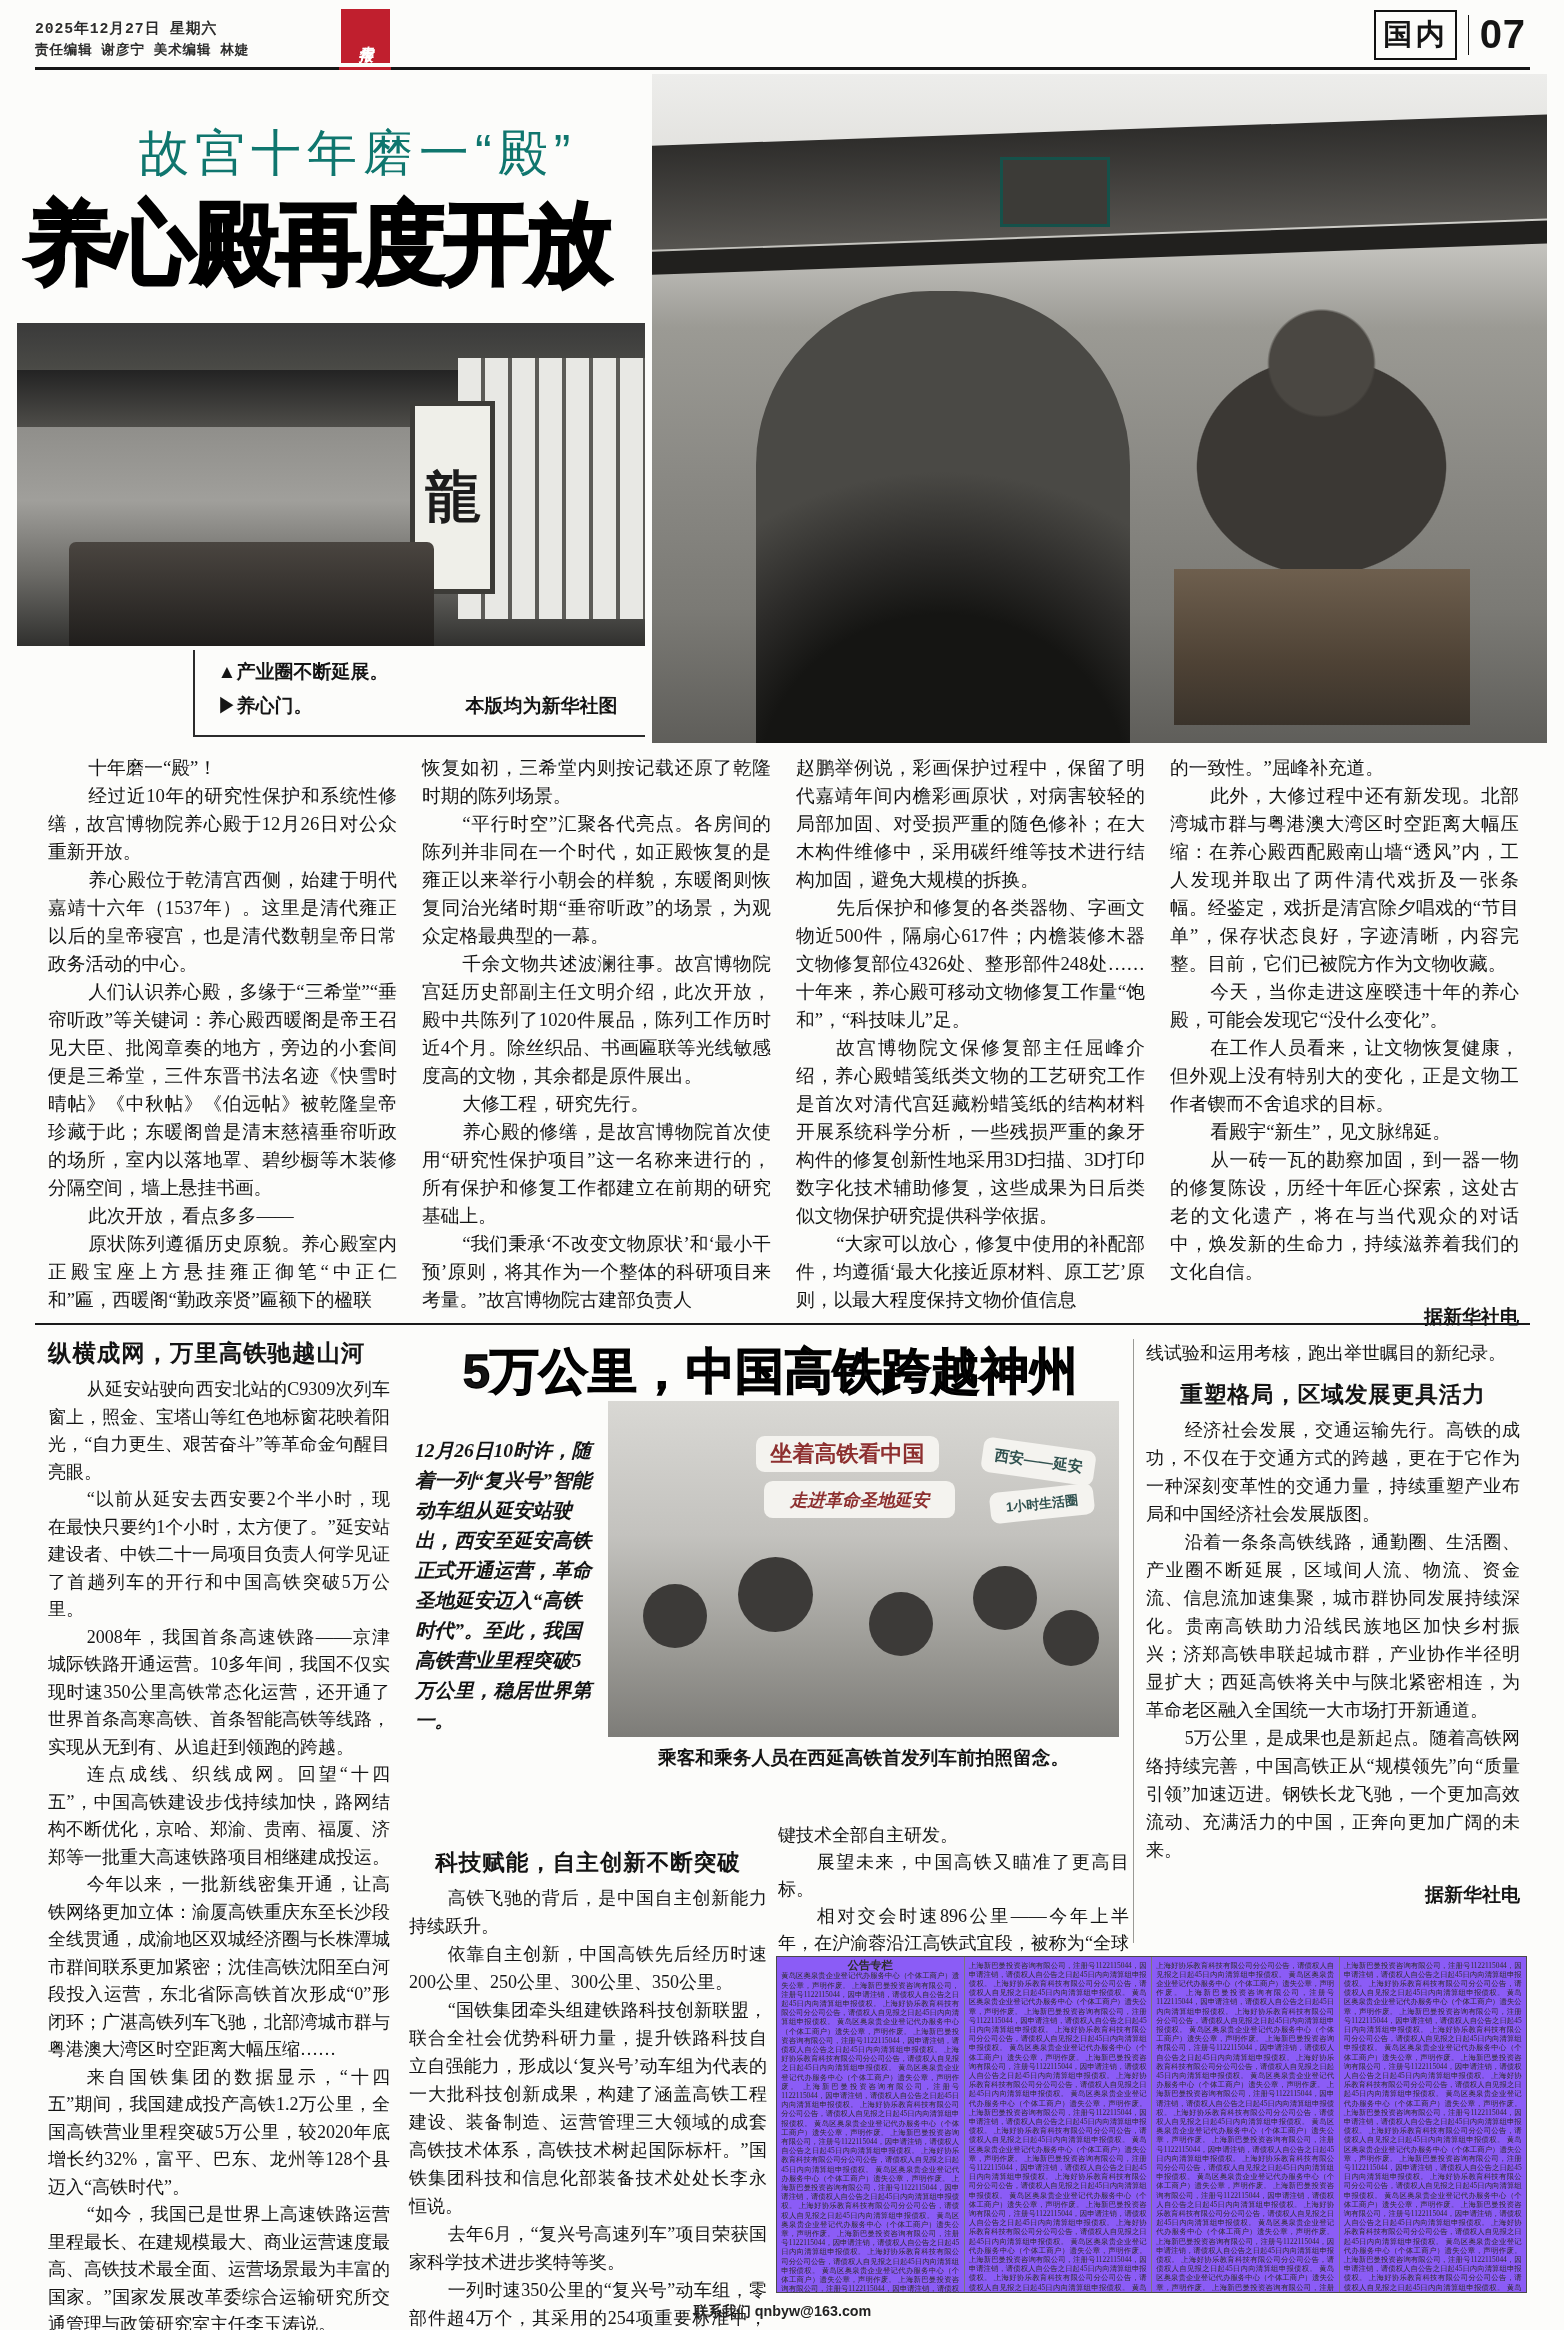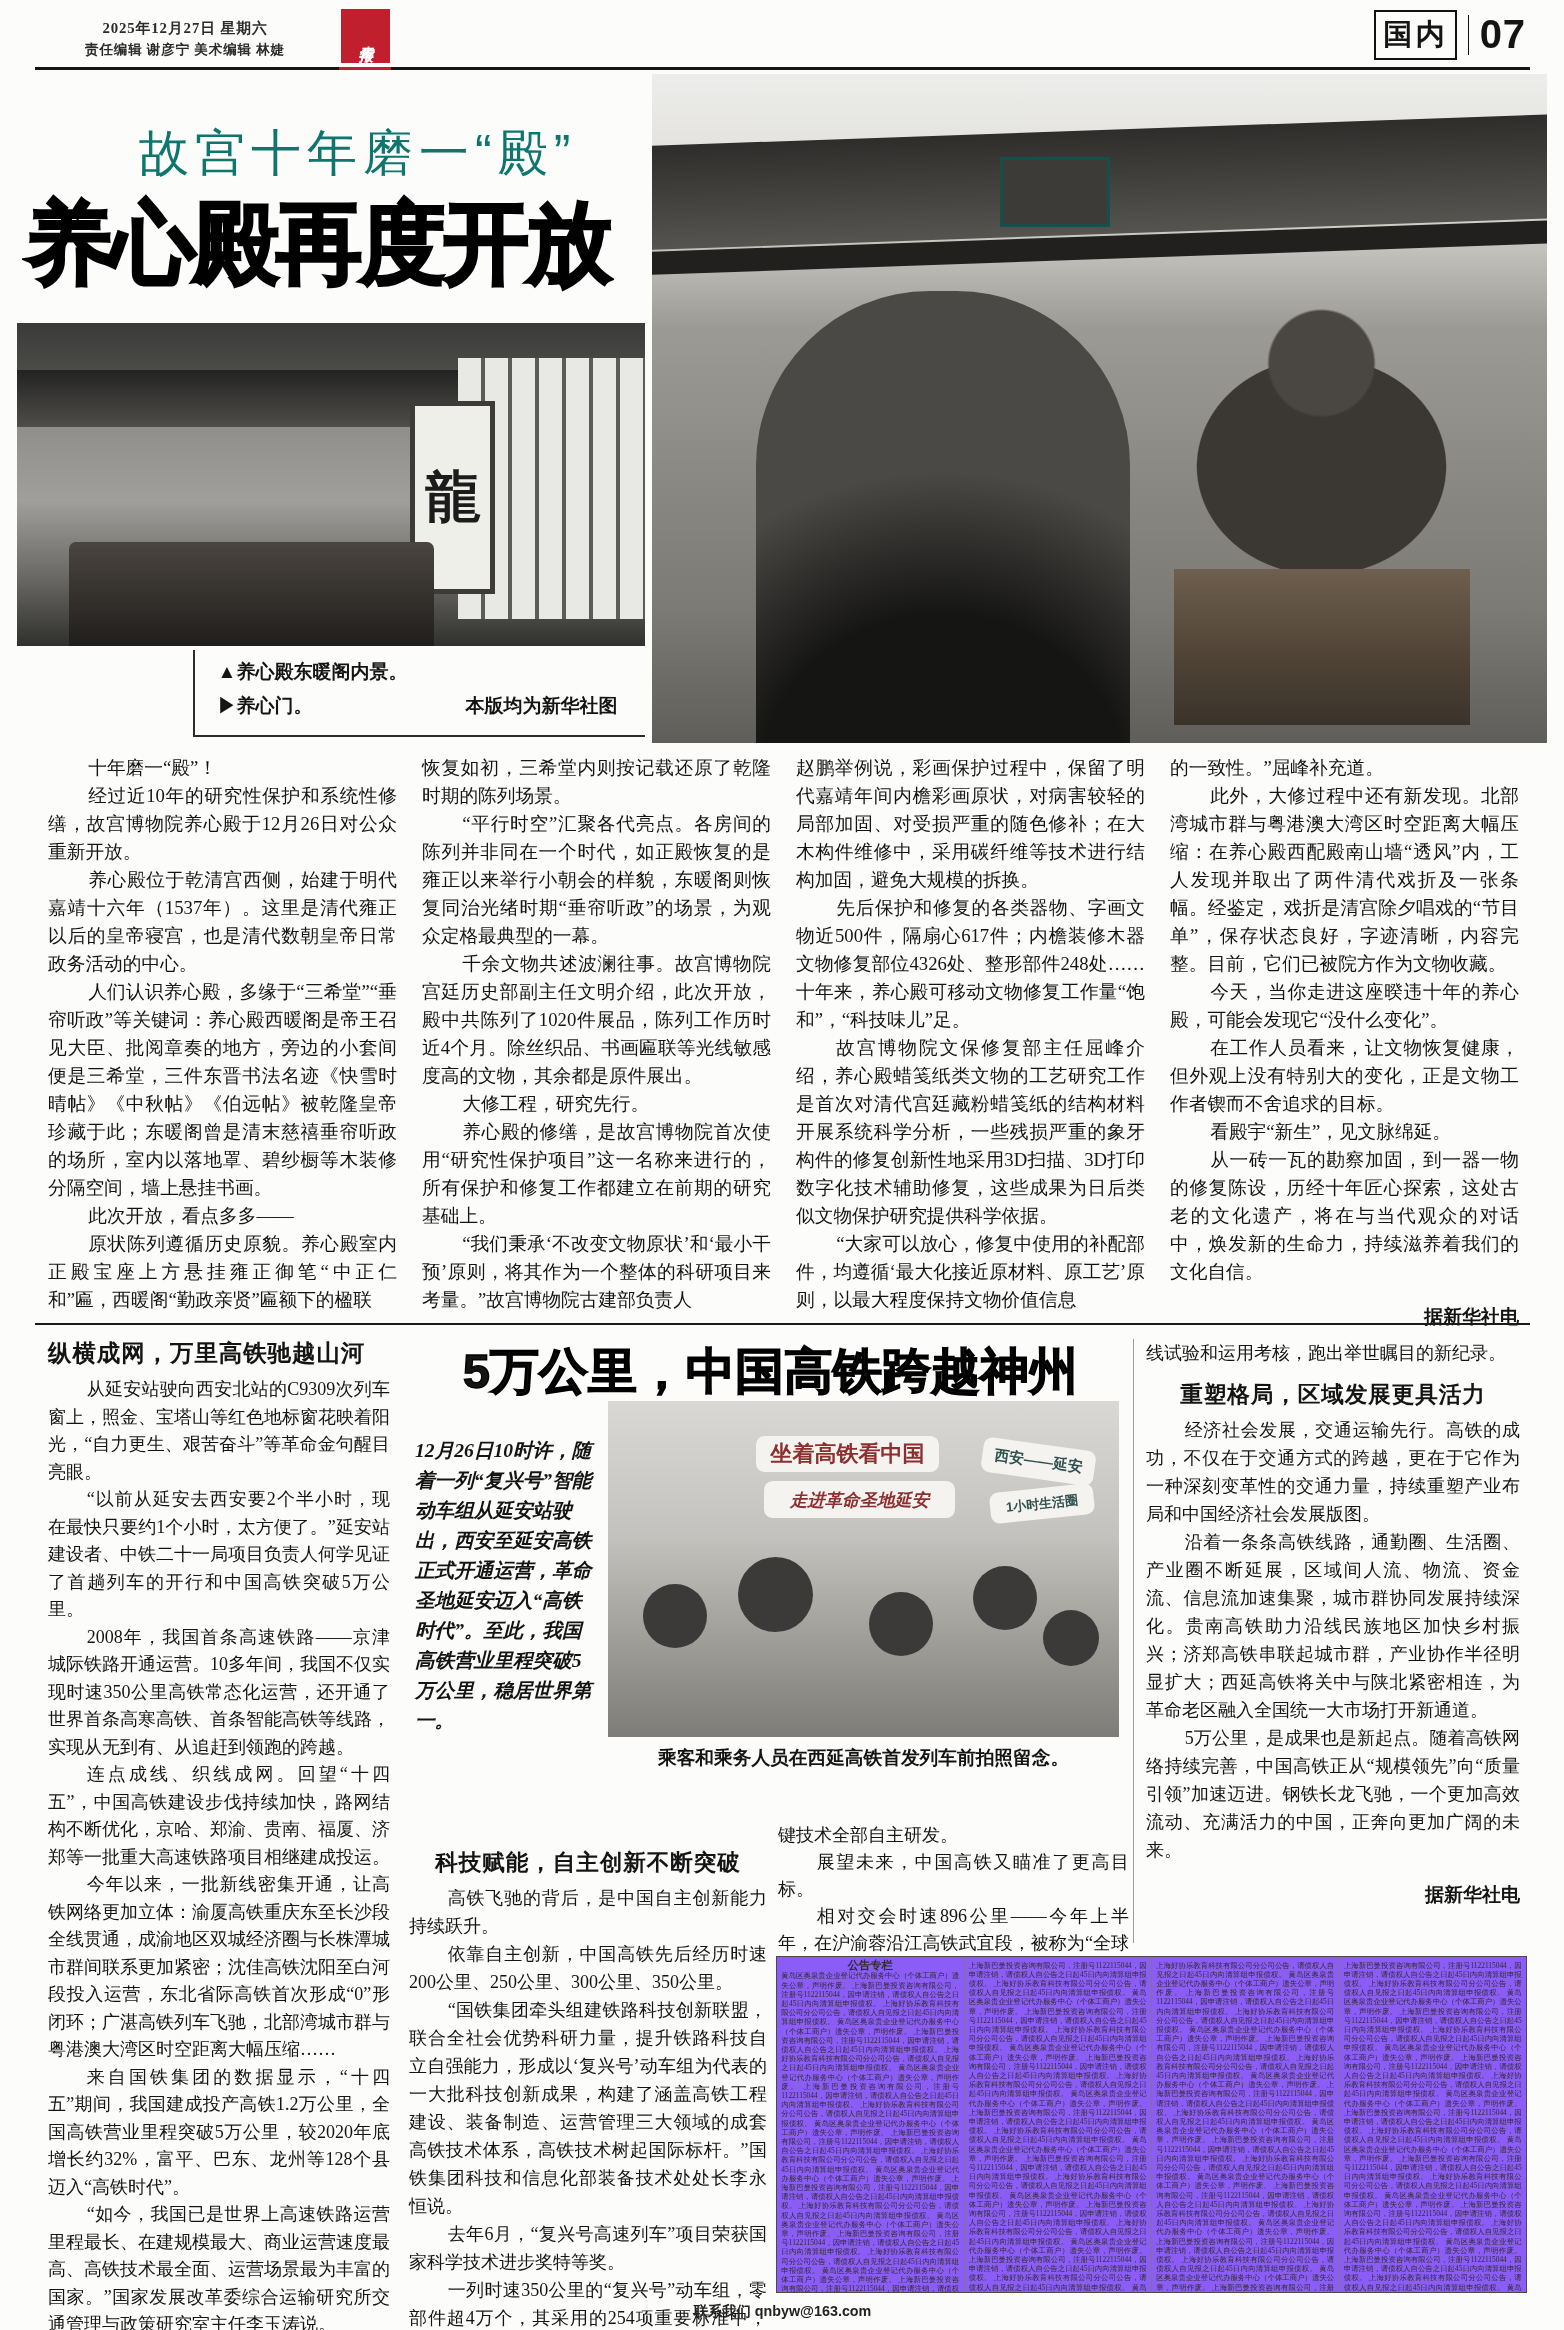--- a/index.html
+++ b/index.html
@@ -1,22 +1,22 @@
 <!DOCTYPE html>
 <html style="font-size:14px"><head>
 <meta charset="utf-8">
 <style>
   html,body{margin:0;padding:0;background:#e9e9e7;}
   .page{position:relative;width:1565px;height:2330px;background:#fcfcfa;
         font-family:"Liberation Serif","DejaVu Serif",serif;color:#141414;overflow:hidden;}
   .abs{position:absolute;}
 
   
-  .hdr-meta{left:35px;top:19px;width:300px;text-align:center;
-            font-family:Liberation Serif, serif;color:#2b2b2b;}
+  .hdr-meta{left:35px;top:19px;width:300px;text-align:left;
+            font-family:Liberation Mono, monospace;color:#2b2b2b;}
   .hdr-date{font-size:14.8px;font-weight:700;letter-spacing:0.9px;}
   .hdr-editors{font-size:13.5px;font-weight:700;margin-top:2.6px;letter-spacing:0.9px;}
   .logo{left:341px;top:8.7px;width:49px;height:54px;background:#c01f2e;color:#fff;
         display:flex;align-items:center;justify-content:center;
         font-family:"DejaVu Serif",serif;font-style:italic;font-weight:700;
         writing-mode:vertical-rl;font-size:14.8px;letter-spacing:0.9px;line-height:1;}
   .section-wrap{right:39px;top:10.4px;display:flex;align-items:center;gap:10.4px;
                 font-family:"Liberation Sans",sans-serif;}
   .section-box{border:2.6px solid #111;padding:2.6px 7px;font-size:29px;font-weight:700;letter-spacing:3.5px;}
   .section-div{width:1.7px;height:40px;background:#111;}
@@ -141,21 +141,21 @@
   <div class="photo ph-gate">
     <div class="roof"></div>
     <div class="eave"></div>
     <div class="plaque"></div>
     <div class="door"></div>
     <div class="lion"></div>
     <div class="pedestal"></div>
   </div>
 
   <div class="abs cap-box">
-    <div>▲养心殿东暖阁内景。</div>
+    <div>▲产业圈不断延展。</div>
     <div class="cap-line2">
       <span>▶养心门。</span>
       <span>本版均为新华社图</span>
     </div>
   </div>
 
   <div class="abs cols">
     <div class="col">
         <p class="para">十年磨一“殿”！</p>
         <p class="para">经过近10年的研究性保护和系统性修缮，故宫博物院养心殿于12月26日对公众重新开放。</p>

